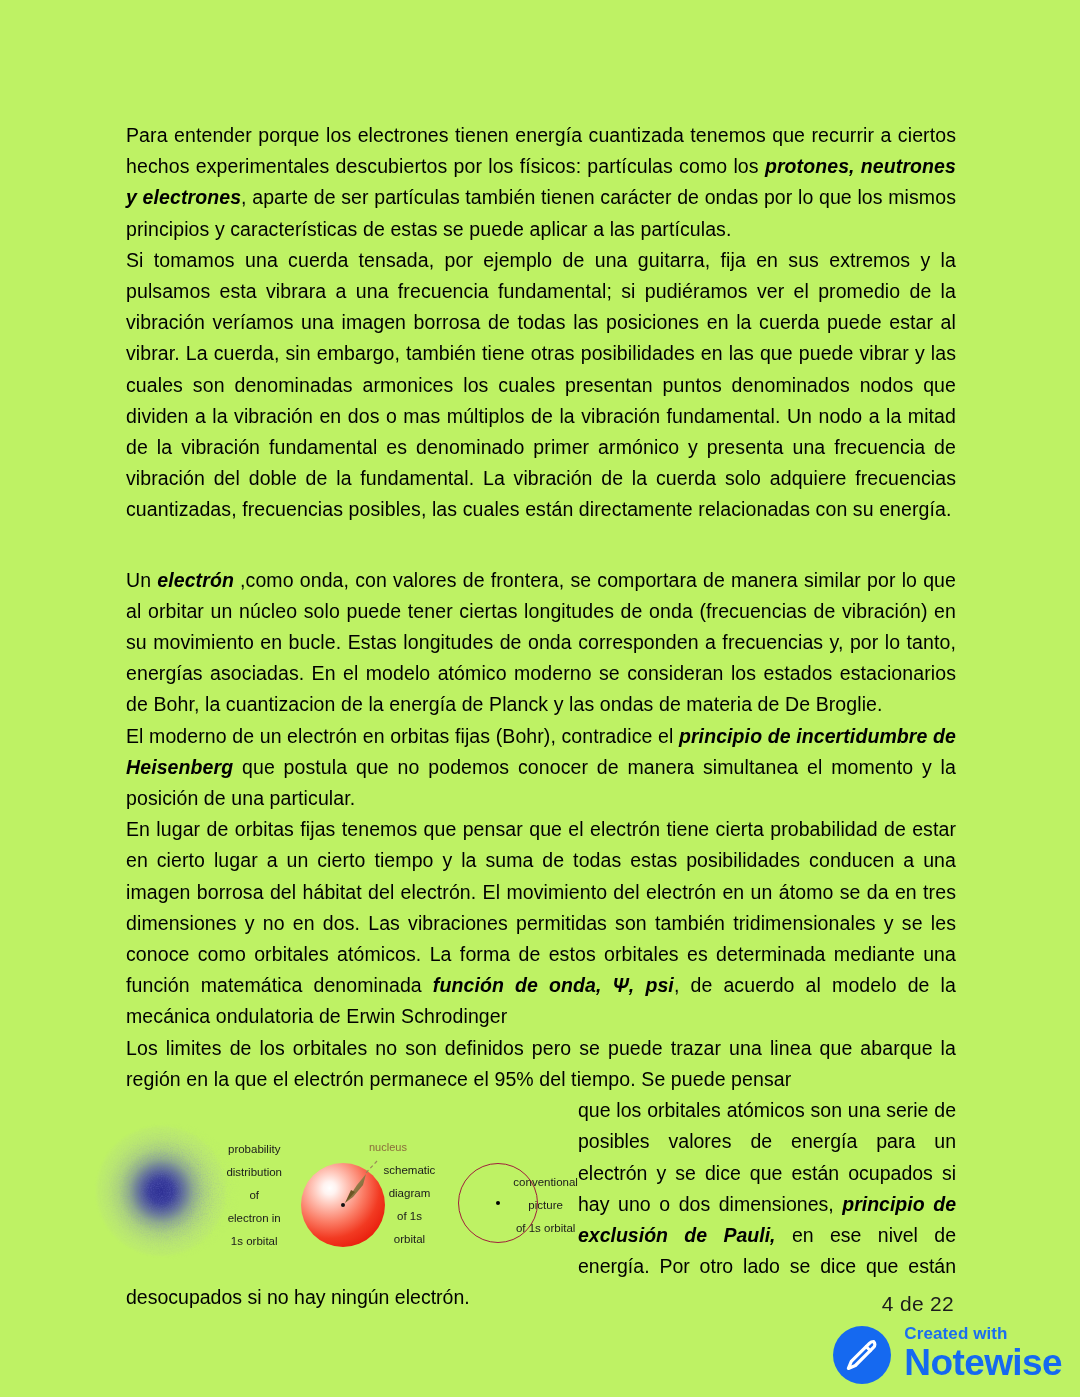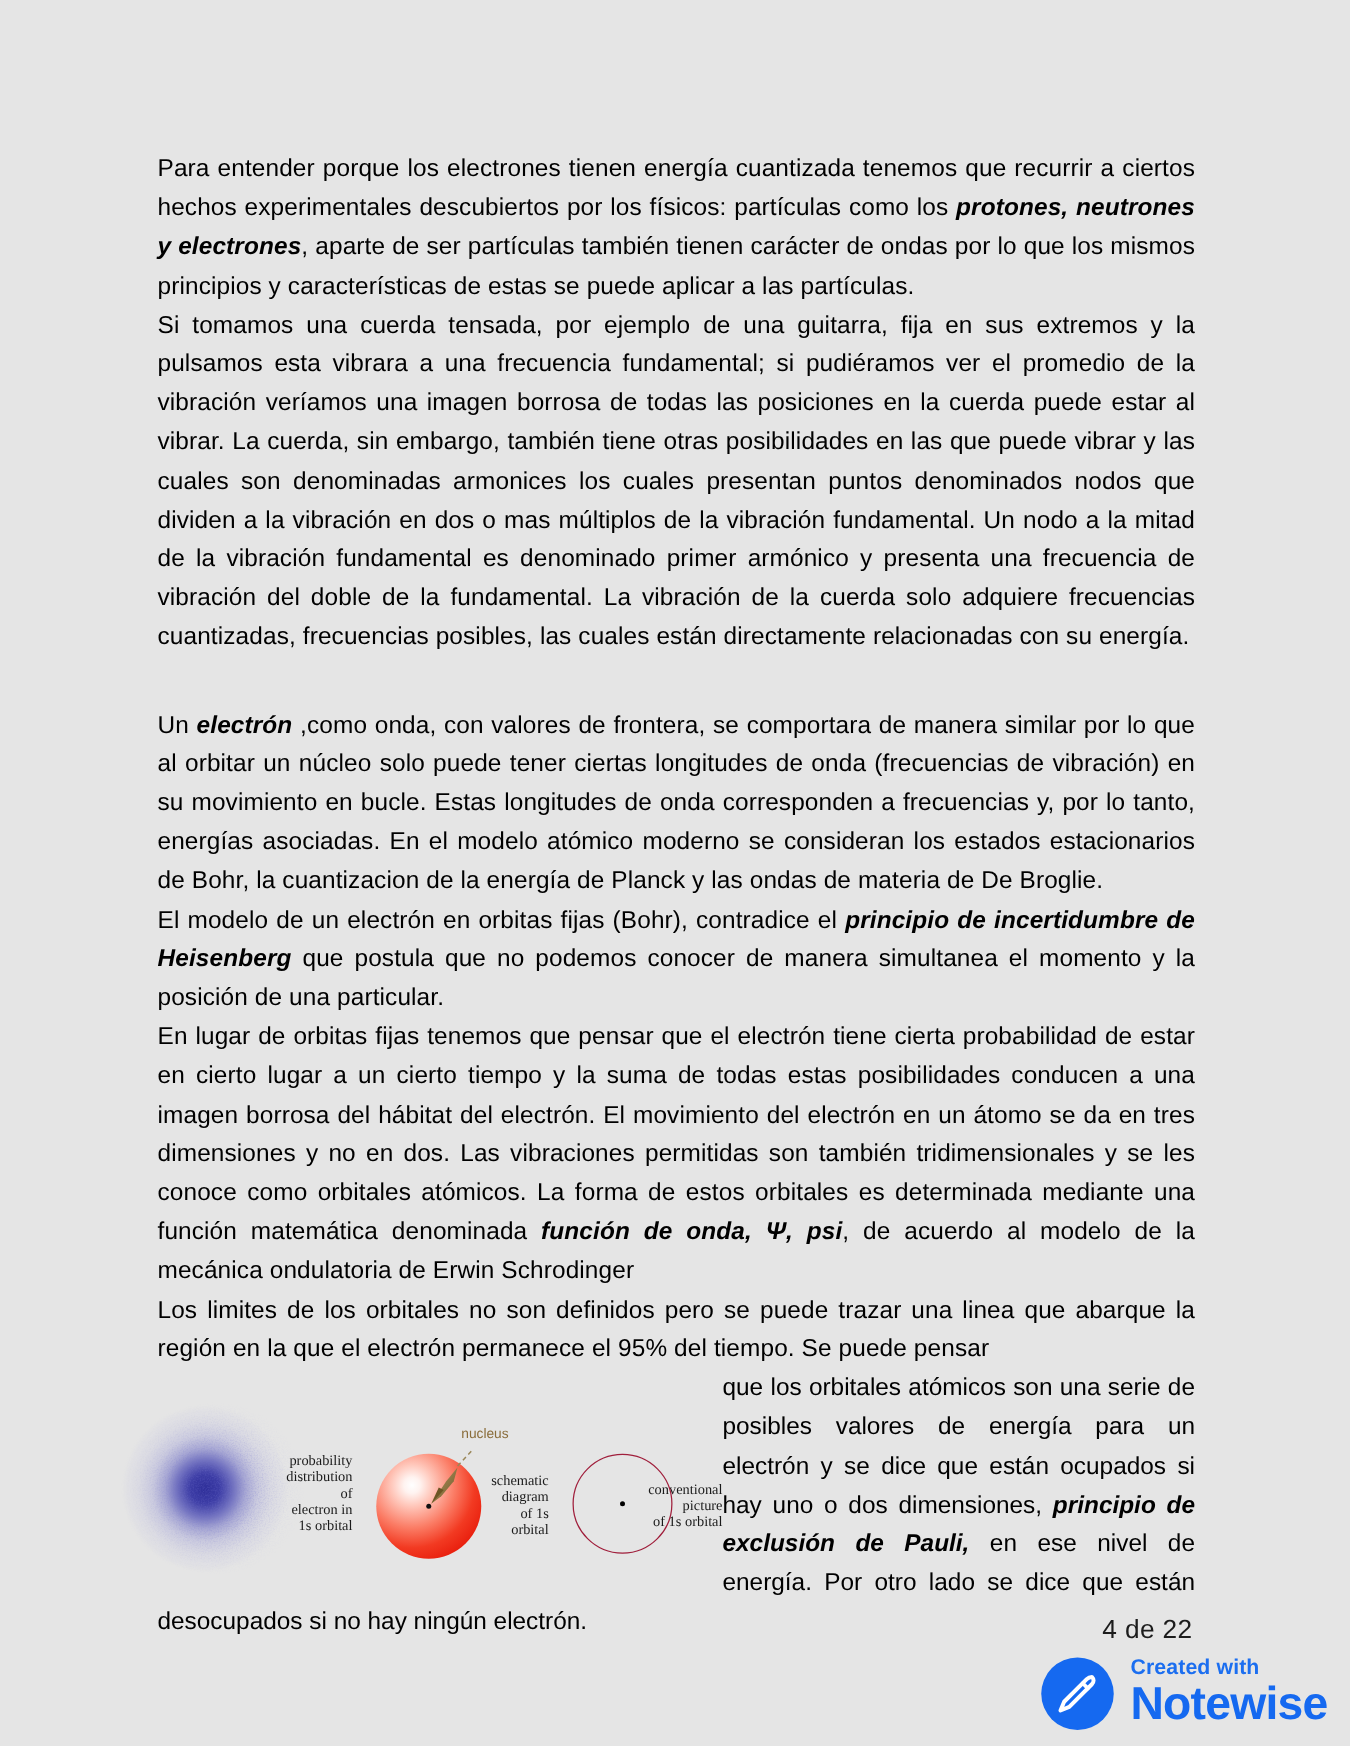--- a/index.html
+++ b/index.html
@@ -14,21 +14,21 @@
     font-family: "Liberation Sans", sans-serif;
     color: #000000;
     overflow: hidden;
   }
 
   .page {
     position: absolute;
     left: 0; top: 0;
     width: 1080px;
     height: 1397px;
-    background: #e5e5e5;
+    background: #bef264;
   }
 
   .content {
     position: absolute;
     left: 126px;
     top: 120px;
     width: 830px;
   }
 
   p.body-par {
@@ -182,24 +182,24 @@
     top: 60px;
     width: 4px;
     height: 4px;
     background: #000;
     border-radius: 50%;
   }
 
   .fig-caption {
     margin-top: 8px;
     font-size: 11.5px;
-    line-height: 13px;
-    text-align: right;
+    line-height: 23px;
+    text-align: center;
     color: #1a1a1a;
-    font-family: Liberation Serif, serif;
+    font-family: Liberation Sans, sans-serif;
     white-space: pre-line;
   }
 
   
   p.wrap-par {
     margin: 0;
     font-size: 19.5px;
     line-height: 31.2px;
     text-align: justify;
     text-justify: inter-word;
@@ -266,21 +266,21 @@
 
     <p class="body-par">
       <span>Si tomamos una cuerda tensada, por ejemplo de una guitarra, fija en sus extremos y la pulsamos esta vibrara a una frecuencia fundamental; si pudiéramos ver el promedio de la vibración veríamos una imagen borrosa de todas las posiciones en la cuerda puede estar al vibrar. La cuerda, sin embargo, también tiene otras posibilidades en las que puede vibrar y las cuales son denominadas armonices los cuales presentan puntos denominados nodos que dividen a la vibración en dos o mas múltiplos de la vibración fundamental. Un nodo a la mitad de la vibración fundamental es denominado primer armónico y presenta una frecuencia de vibración del doble de la fundamental. La vibración de la cuerda solo adquiere frecuencias cuantizadas, frecuencias posibles, las cuales están directamente relacionadas con su energía.</span>
     </p>
 
     <p class="body-par spaced-before">
       <span>Un </span><span class="bi">electrón</span><span> ,como onda, con valores de frontera, se comportara de manera similar por lo que al orbitar un núcleo solo puede tener ciertas longitudes de onda (frecuencias de vibración) en su movimiento en bucle. Estas longitudes de onda corresponden a frecuencias y, por lo tanto, energías asociadas. En el modelo atómico moderno se consideran los estados estacionarios de Bohr, la cuantizacion de la energía de Planck y las ondas de materia de De Broglie.</span>
     </p>
 
     <p class="body-par">
-      <span>El modelo de un electrón en orbitas fijas (Bohr), contradice el </span><span class="bi">principio de incertidumbre de Heisenberg</span><span> que postula que no podemos conocer de manera simultanea el momento y la posición de una particular.</span>
+      <span>El moderno de un electrón en orbitas fijas (Bohr), contradice el </span><span class="bi">principio de incertidumbre de Heisenberg</span><span> que postula que no podemos conocer de manera simultanea el momento y la posición de una particular.</span>
     </p>
 
     <p class="body-par">
       <span>En lugar de orbitas fijas tenemos que pensar que el electrón tiene cierta probabilidad de estar en cierto lugar a un cierto tiempo y la suma de todas estas posibilidades conducen a una imagen borrosa del hábitat del electrón. El movimiento del electrón en un átomo se da en tres dimensiones y no en dos. Las vibraciones permitidas son también tridimensionales y se les conoce como orbitales atómicos. La forma de estos orbitales es determinada mediante una función matemática denominada </span><span class="bi">función de onda, Ψ, psi</span><span>, de acuerdo al modelo de la mecánica ondulatoria de Erwin Schrodinger</span>
     </p>
 
     <p class="body-par">
       <span>Los limites de los orbitales no son definidos pero se puede trazar una linea que abarque la región en la que el electrón permanece el 95% del tiempo. Se puede pensar </span>
     </p>
 

